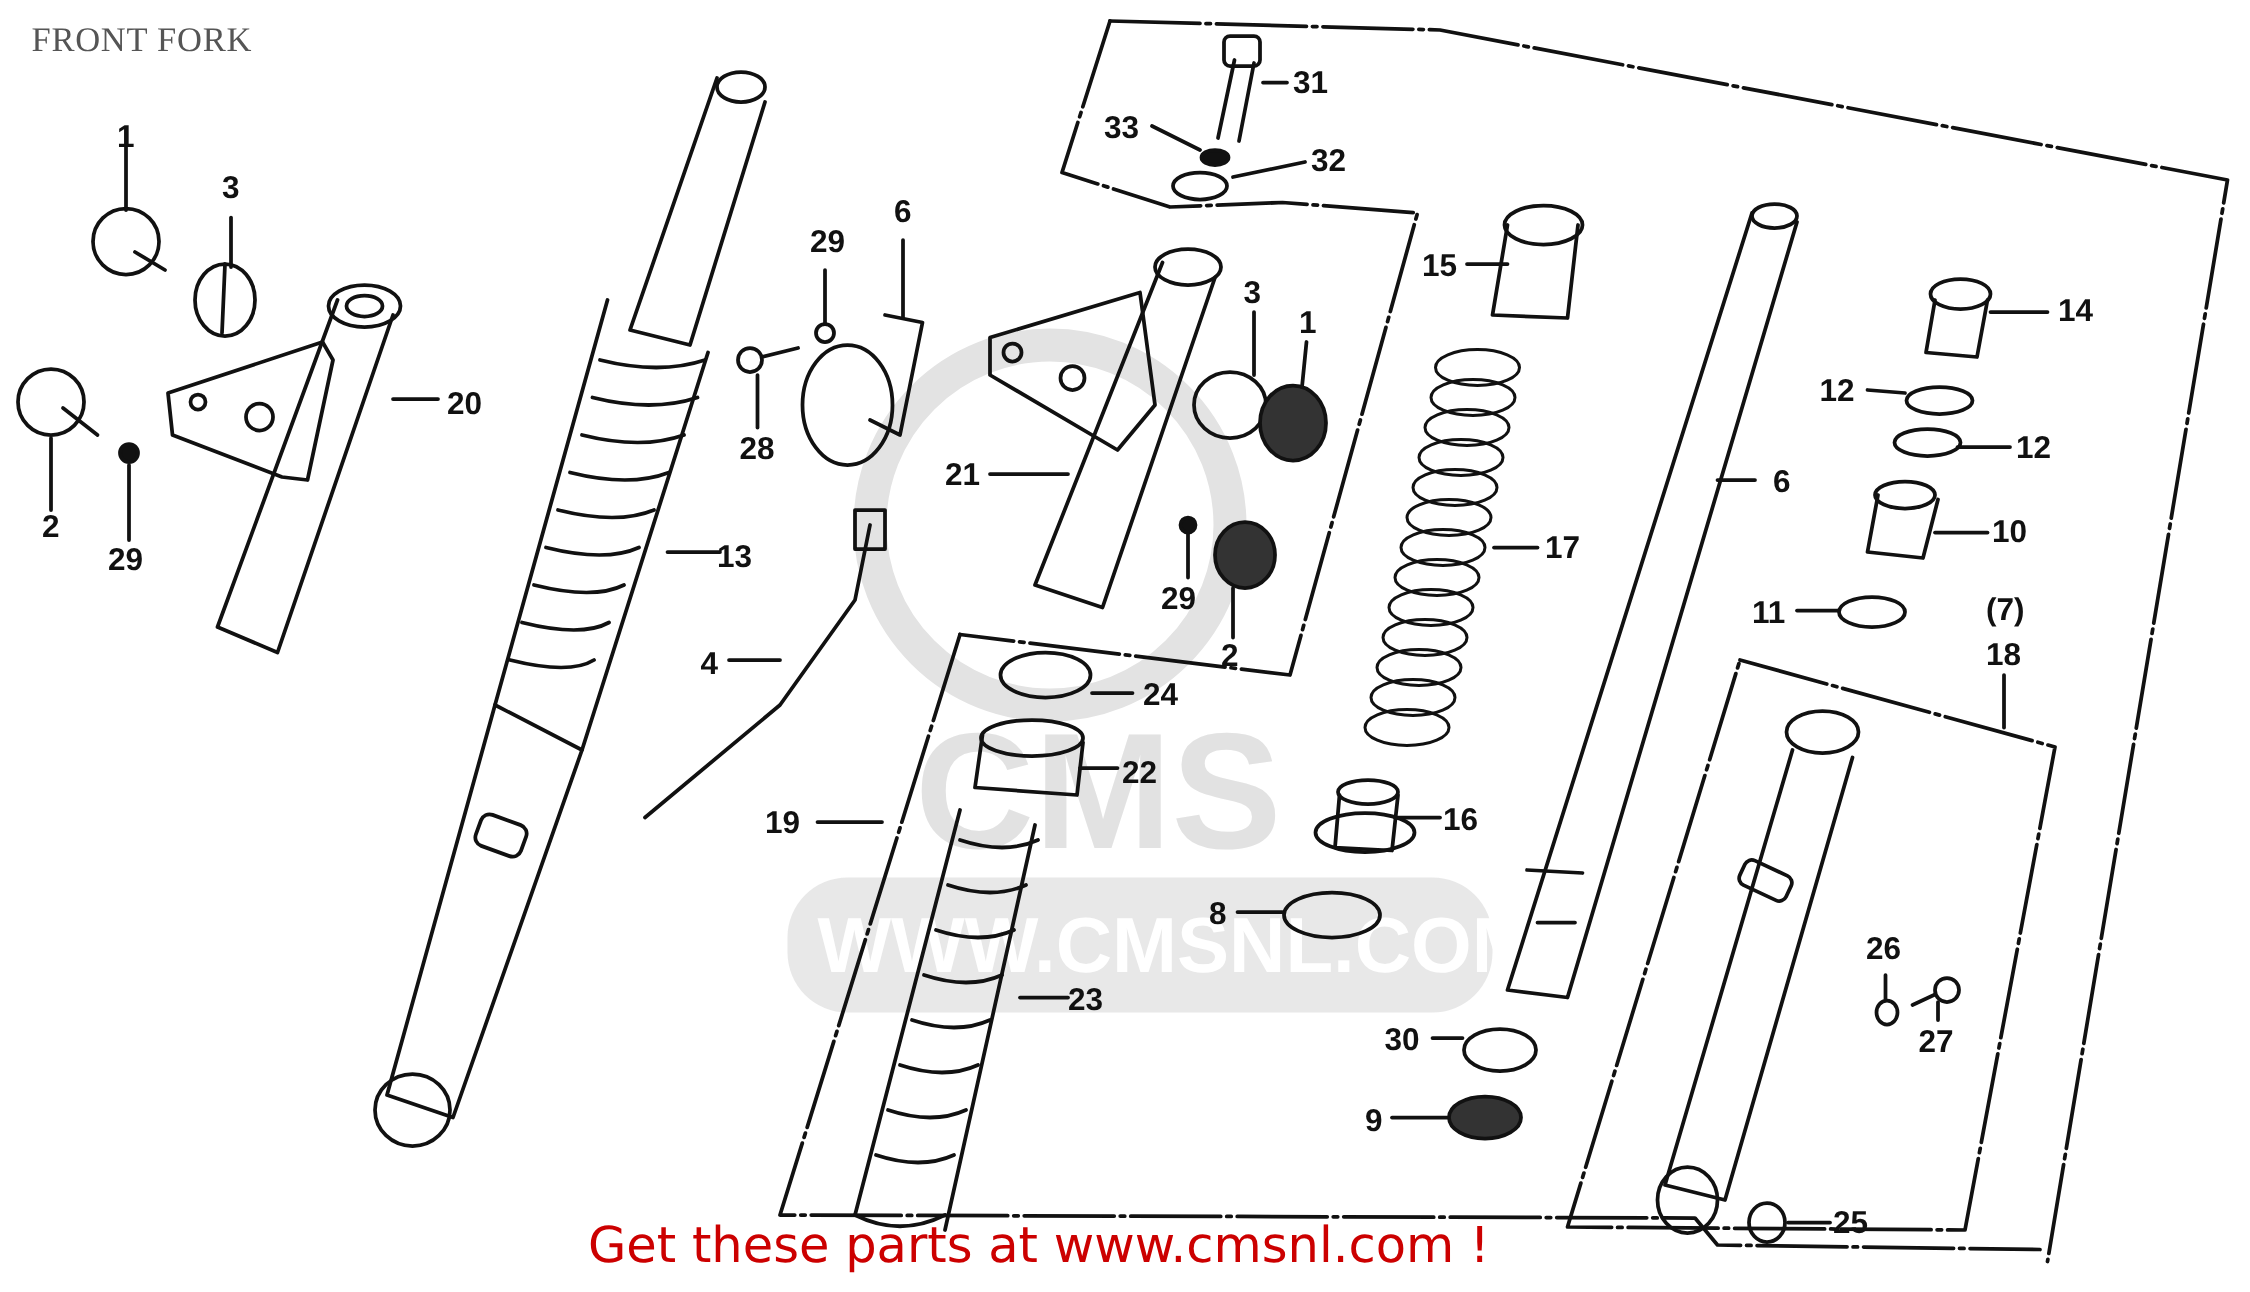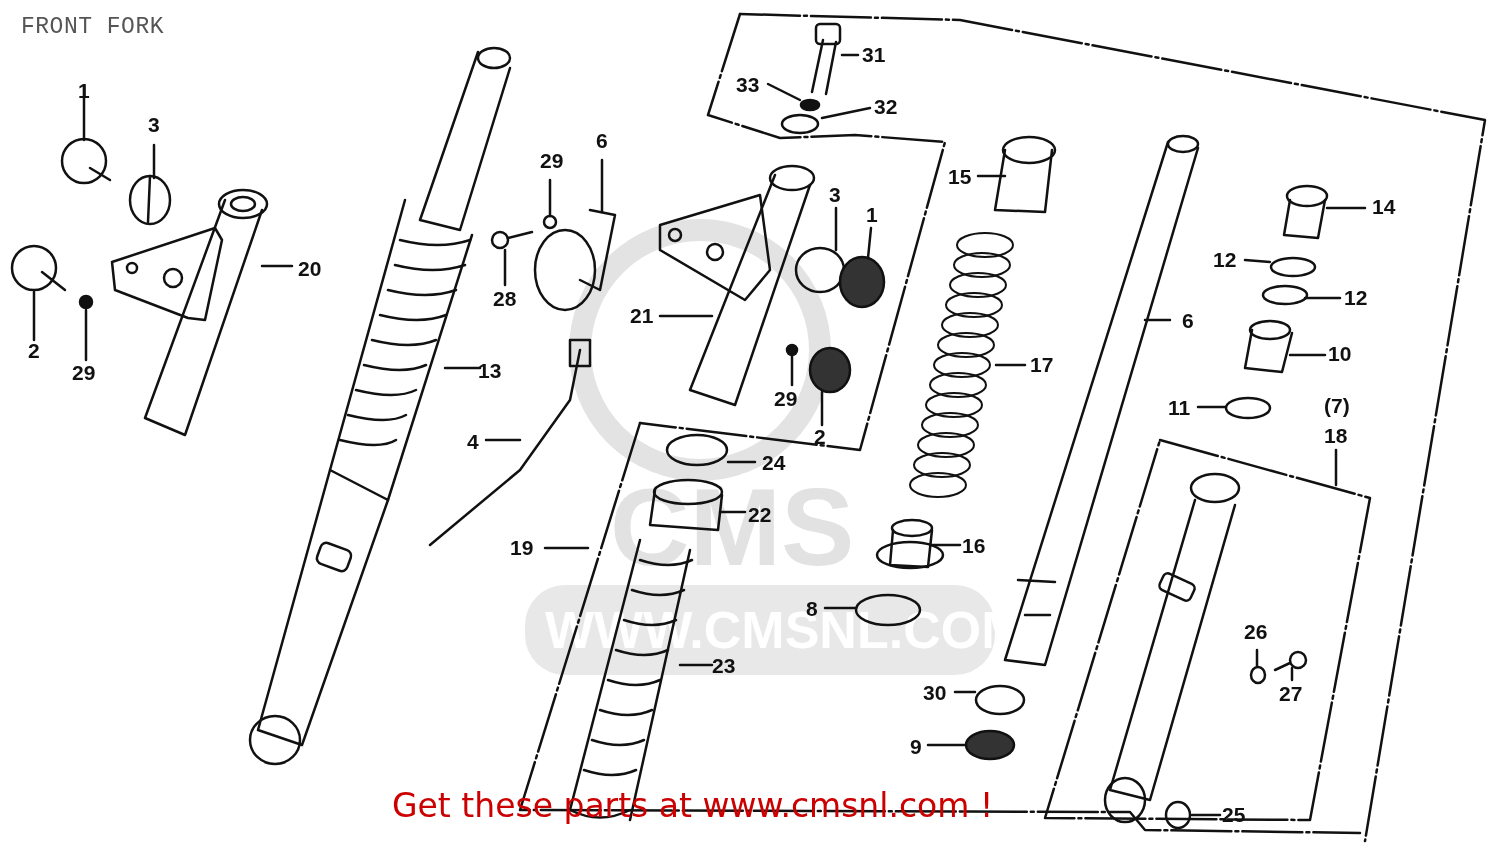--- a/index.html
+++ b/index.html
@@ -1,20 +1,20 @@
 <!DOCTYPE html>
 <html><head>
 <meta charset="utf-8">
 <style>
   html, body { margin:0; padding:0; background:#ffffff; }
   body { width:1500px; height:861px; position:relative; overflow:hidden; font-family:"DejaVu Sans", sans-serif; }
-  .title { position:absolute; left:21px; top:14px; font-size:23px; color:#555555; letter-spacing:0.5px; font-family:Liberation Mono, monospace; }
+  .title { position:absolute; left:21px; top:14px; font-size:23px; color:#555555; letter-spacing:0.5px; font-family:Liberation Serif, serif; }
   svg.diagram { position:absolute; left:0; top:0; }
   .lbl { font-family:"Liberation Sans", sans-serif; font-weight:bold; font-size:21px; fill:#111; }
-  .footer { position:absolute; left:392px; top:786px; font-size:33px; color:#cc0000; font-family:"DejaVu Sans", sans-serif; white-space:nowrap; }
+  .footer { position:absolute; left:392px; top:810px; font-size:33px; color:#cc0000; font-family:"DejaVu Sans", sans-serif; white-space:nowrap; }
   .wm { fill:#d9d9d9; }
 </style>
 </head>
 <body>
 
 <div class="title">FRONT FORK</div>
 
 <svg class="diagram" width="1500" height="861" viewBox="0 0 1500 861">
 
   <g>

